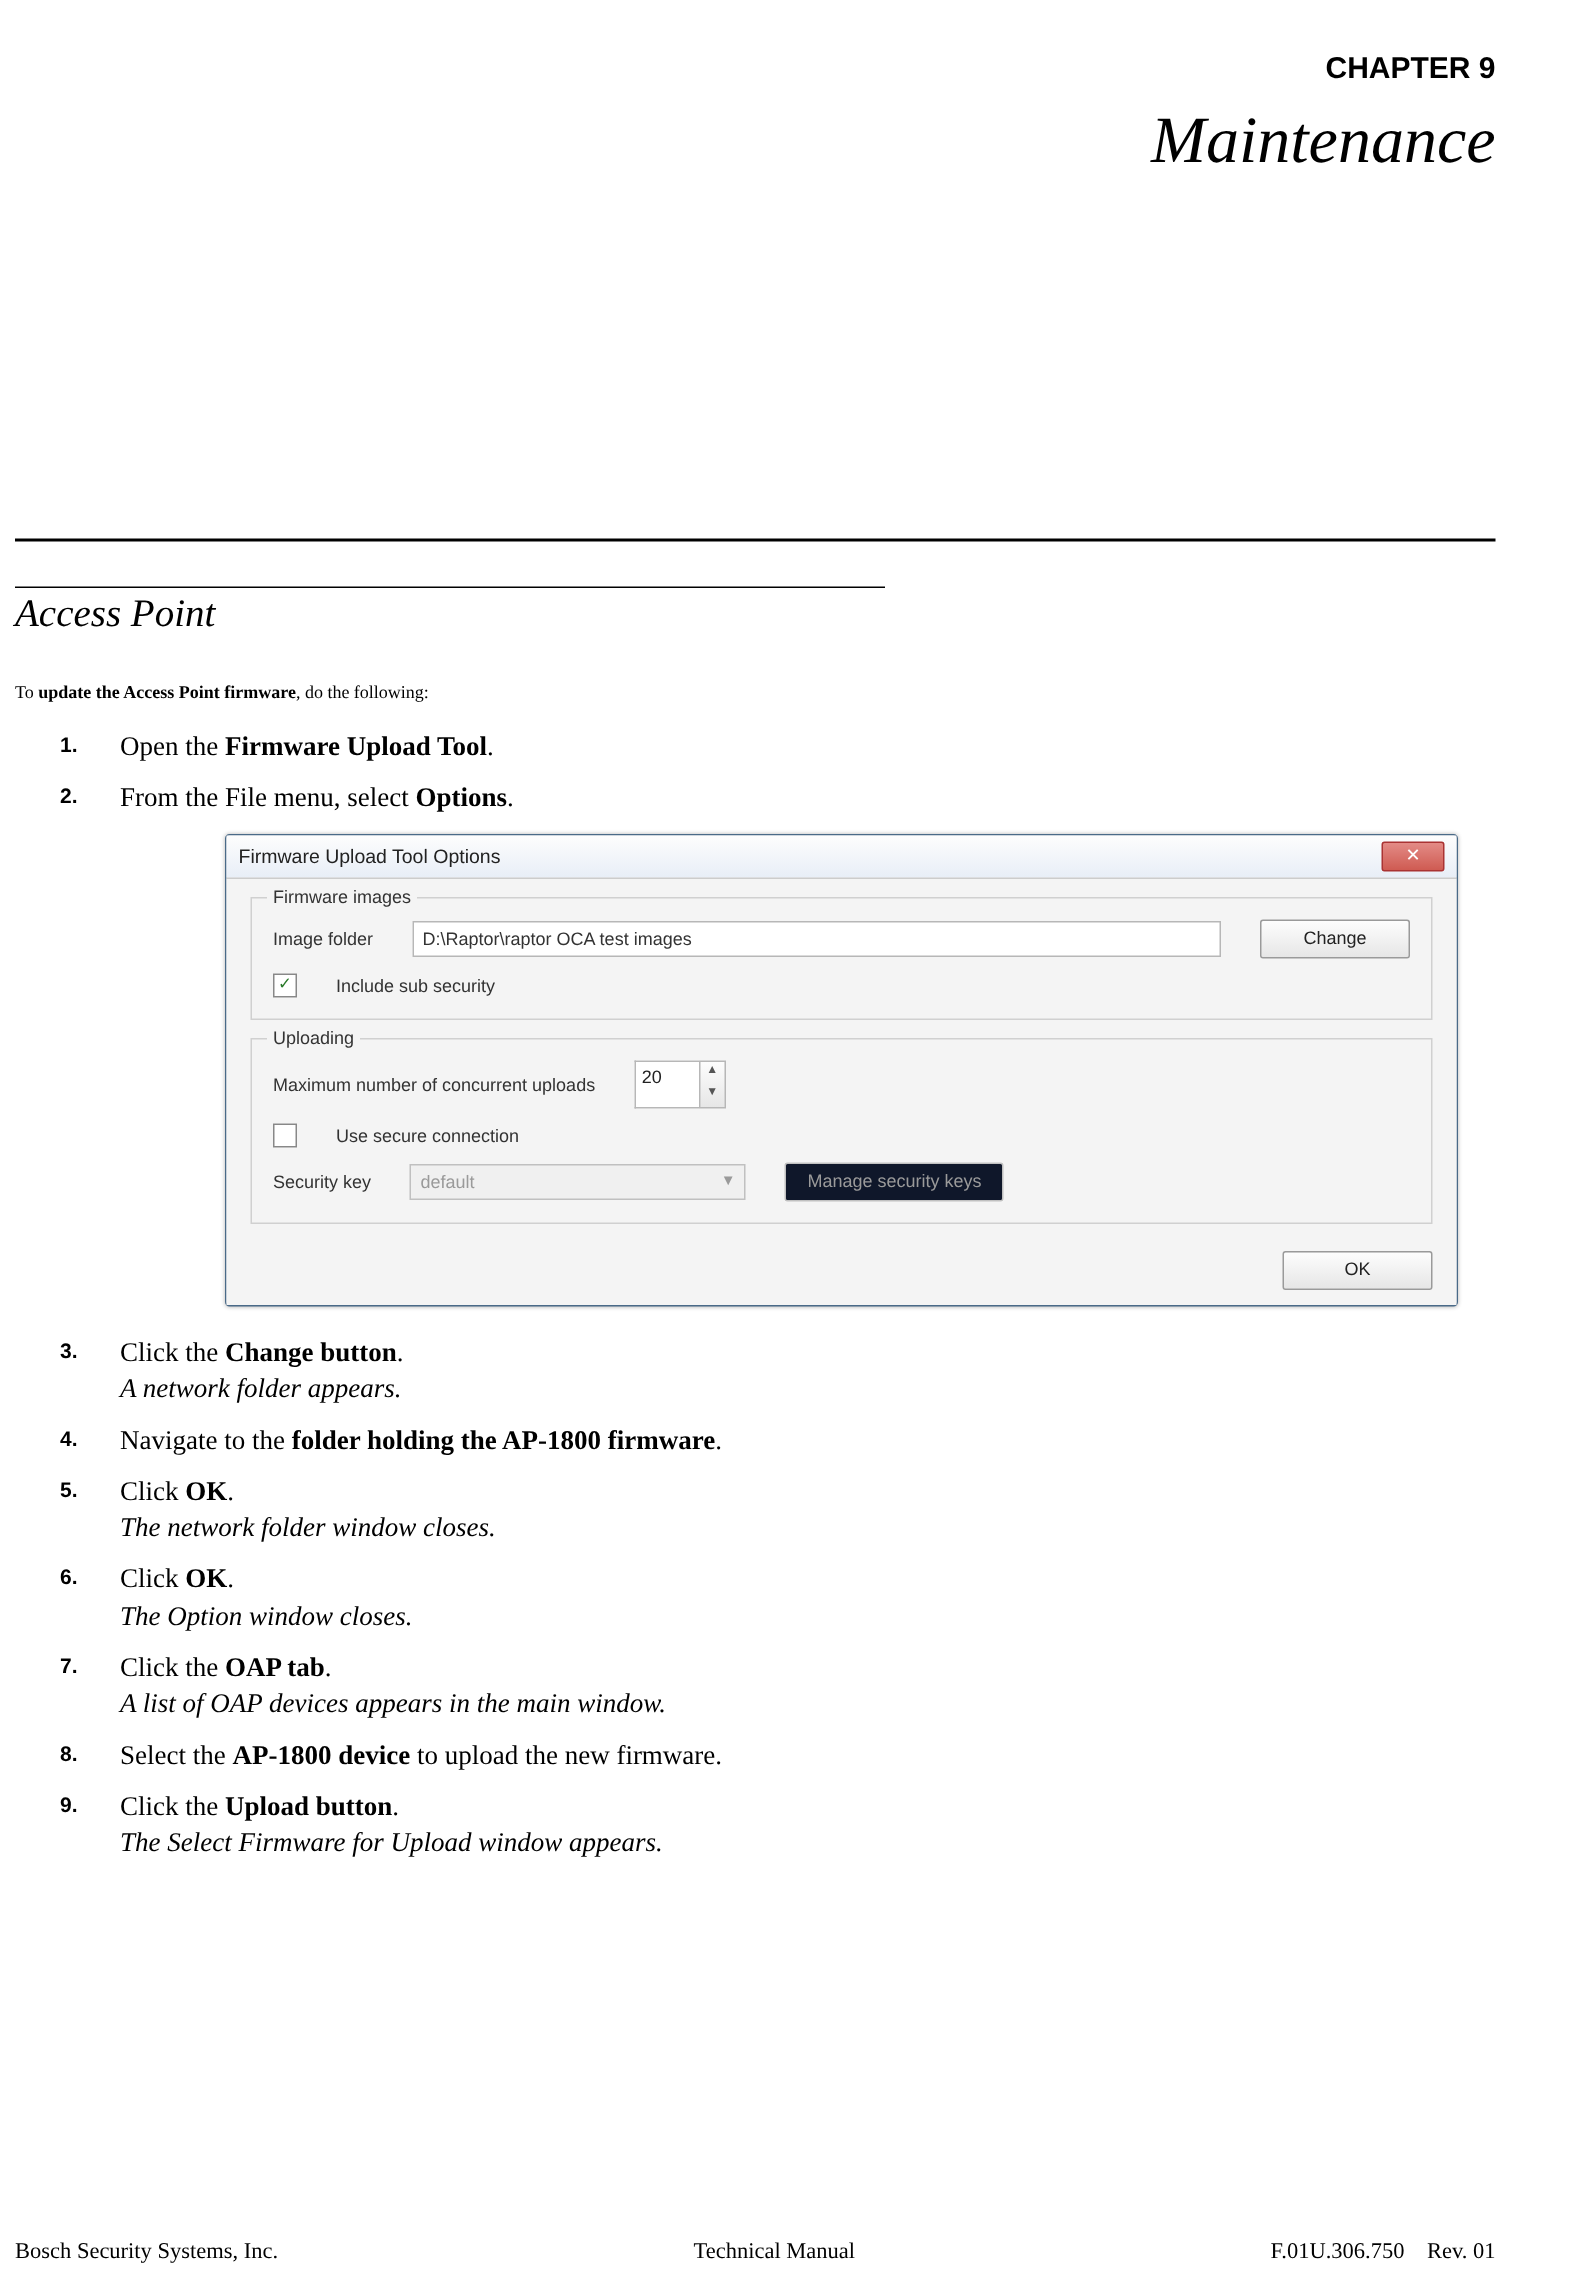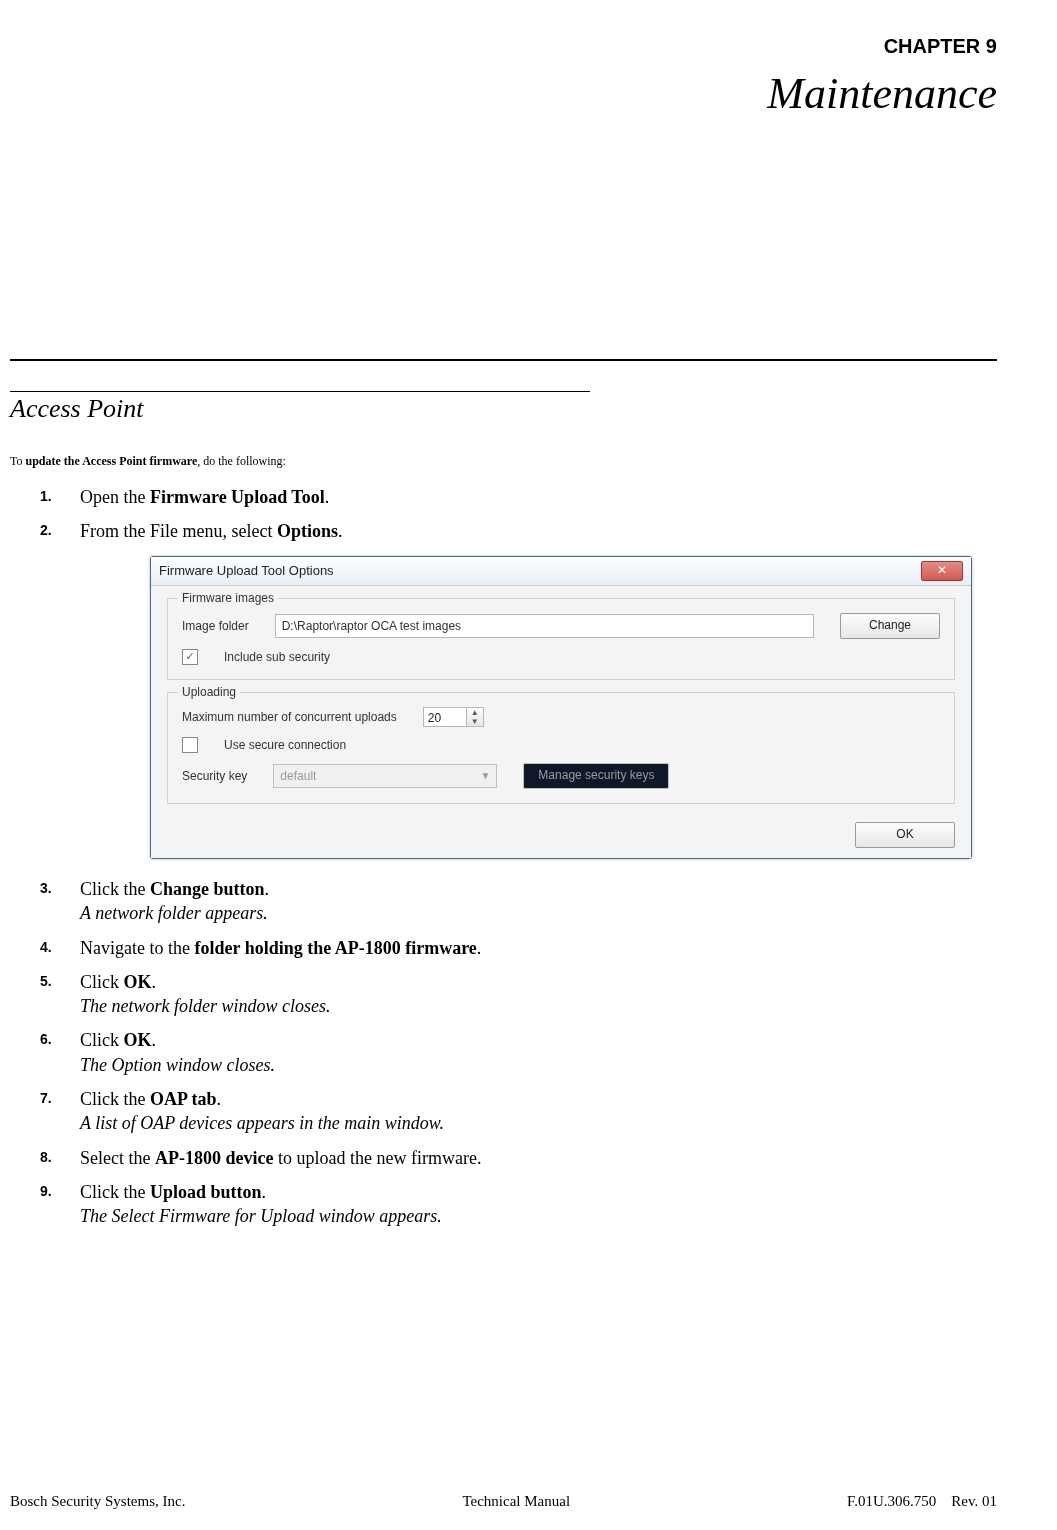--- a/index.html
+++ b/index.html
@@ -165,21 +165,21 @@
     background: #fff;
     display: inline-flex;
     align-items: center;
     justify-content: center;
     font-size: 11px;
     color: #2a7a2a;
   }
   .spinner {
     display: flex;
     align-items: stretch;
-    height: 20px;
+    height: 32px;
   }
   .spinner .num {
     width: 34px;
     border: 1px solid #b7b7b7;
     border-right: none;
     background: #fff;
     font-size: 12px;
     line-height: 20px;
     padding: 0 4px;
   }

